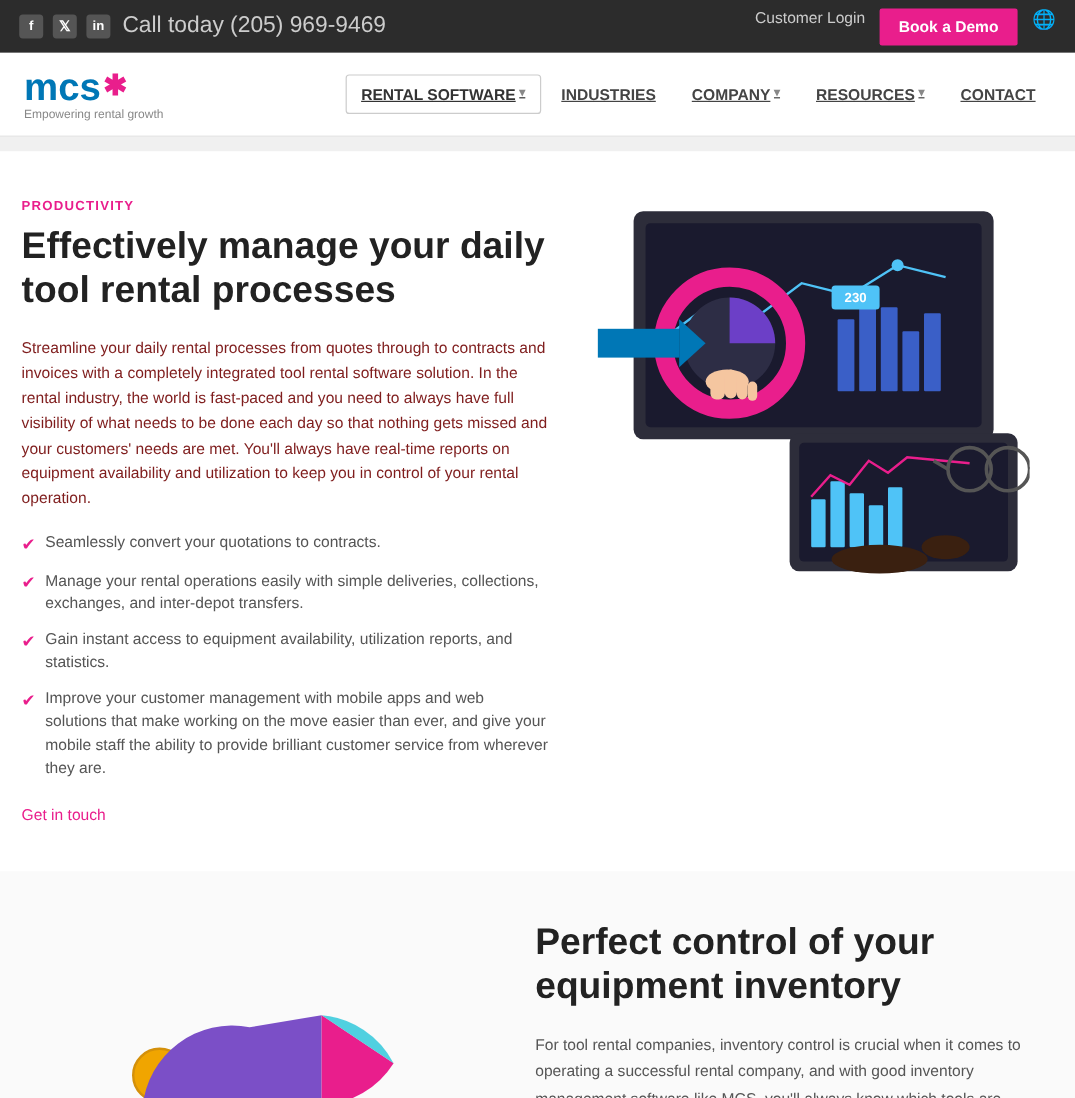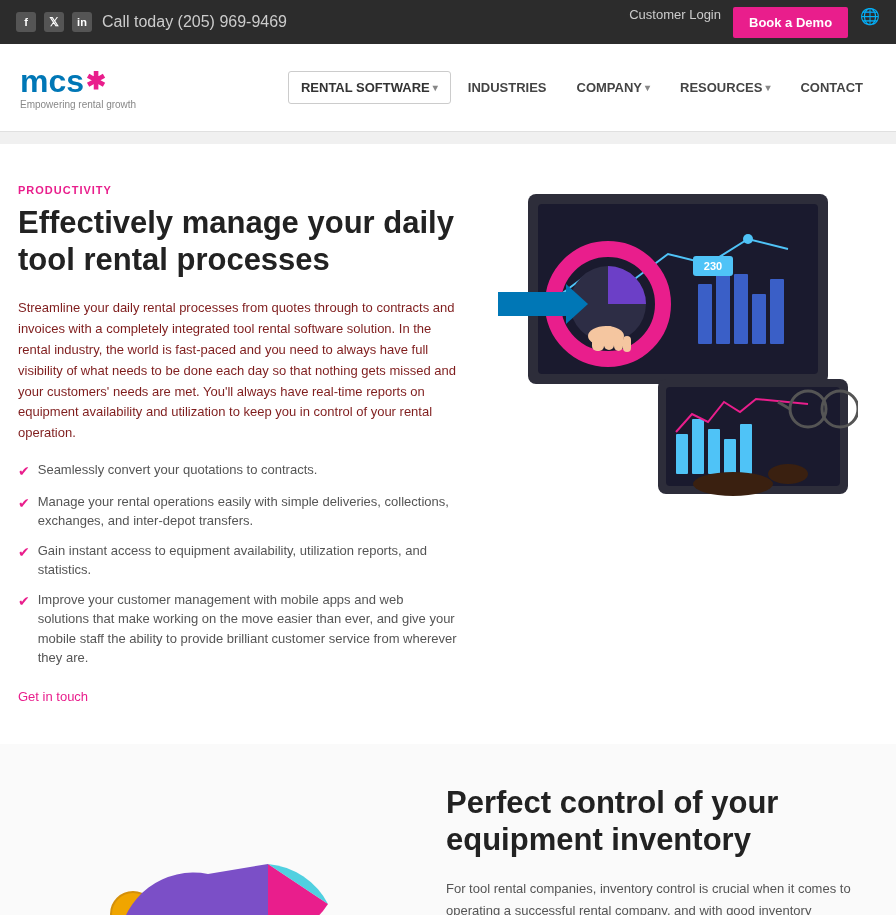--- a/index.html
+++ b/index.html
@@ -31,30 +31,30 @@
       background: #e91e8c;
       color: #fff;
       padding: 8px 16px;
       border: none;
       font-size: 13px;
       font-weight: bold;
       cursor: pointer;
       border-radius: 2px;
     }
     .globe-icon { color: #ccc; font-size: 16px; cursor: pointer; }
-    .phone-text { color: #ccc; font-size: 16px; }
+    .phone-text { color: #ccc; font-size: 19px; }
 
     
     .navbar {
       background: #fff;
       border-bottom: 1px solid #e0e0e0;
       display: flex;
       align-items: center;
       padding: 0 20px;
-      height: 88px;
+      height: 70px;
       justify-content: space-between;
     }
     .logo-area { display: flex; flex-direction: column; }
     .logo-text {
       font-size: 28px;
       font-weight: bold;
       color: #0077b6;
       line-height: 1;
       display: flex;
       align-items: center;
@@ -64,22 +64,23 @@
     .logo-tagline { color: #888; font-size: 10px; margin-top: 2px; }
 
     .nav-links { display: flex; align-items: center; gap: 4px; }
     .nav-item {
       padding: 8px 12px;
       font-size: 13px;
       font-weight: 600;
       color: #444;
       cursor: pointer;
       white-space: nowrap;
-      display: flex; align-items: center; gap: 3px;
+      display: flex; gap: 3px;
       border: 1px solid transparent;
+      text-decoration: underline;
     }
     .nav-item.active {
       border: 1px solid #ccc;
       border-radius: 3px;
       color: #333;
     }
     .nav-item .caret { font-size: 10px; color: #888; }
 
     
     .gray-band {

